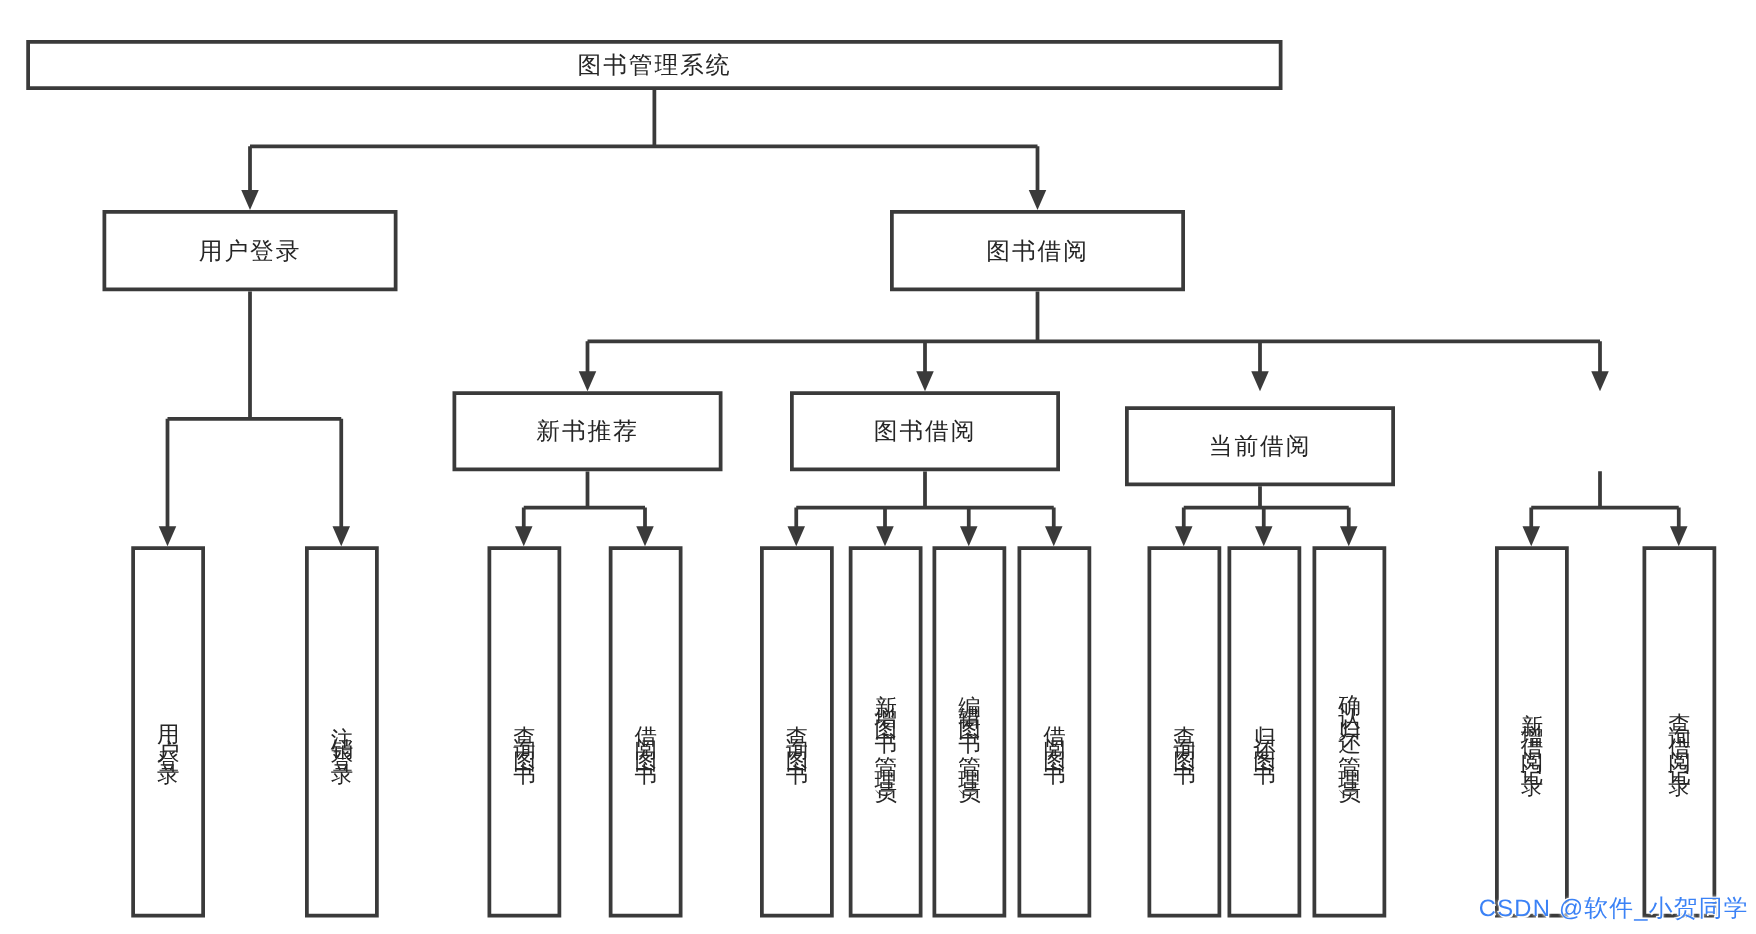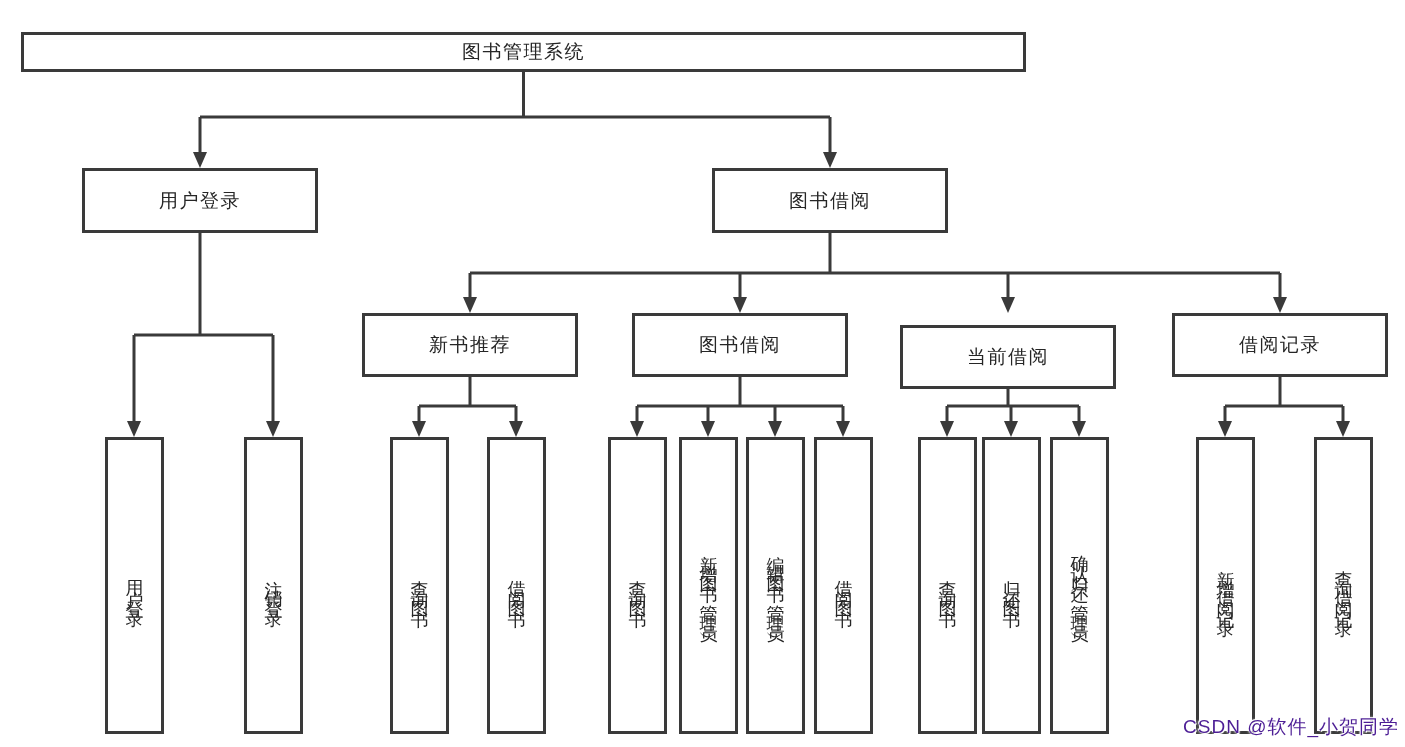--- a/index.html
+++ b/index.html
@@ -39,21 +39,21 @@
   .n-l3a{left:362px;}.n-l3b{left:632px;}.n-l3c{left:900px;margin-top:12px;}.n-l3d{left:1172px;}
   .lf1{left:105px;}.lf2{left:244px;}
   .lf3{left:390px;}.lf4{left:487px;}
   .lf5{left:608px;}.lf6{left:679px;}.lf7{left:746px;}.lf8{left:814px;}
   .lf9{left:918px;}.lf10{left:982px;}.lf11{left:1050px;}
   .lf12{left:1196px;}.lf13{left:1314px;}
   .watermark{
     position:absolute;z-index:5;
     right:6px;top:714px;
     font-size:19px;
-    color:#4c1d95;
+    color:#3b82f6;
     letter-spacing:1px;
     text-shadow:0 0 3px #ffffff,0 0 3px #ffffff,1px 1px 0 #ffffff,-1px -1px 0 #ffffff;
     white-space:nowrap;
   }
 </style>
 </head>
 <body>
 
 <div class="canvas">
 
@@ -120,23 +120,20 @@
 
   <div class="box n-l3 n-l3a">
     <span class="hlabel">新书推荐</span>
   </div>
   <div class="box n-l3 n-l3b">
     <span class="hlabel">图书借阅</span>
   </div>
   <div class="box n-l3 n-l3c">
     <span class="hlabel">当前借阅</span>
   </div>
-  <div class="box n-l3 n-l3d">
-    <span class="hlabel">借阅记录</span>
-  </div>
 
   <div class="box leaf lf1">
     <span class="vlabel">用户登录</span>
   </div>
   <div class="box leaf lf2">
     <span class="vlabel">注销登录</span>
   </div>
 
   <div class="box leaf lf3">
     <span class="vlabel">查询图书</span>

